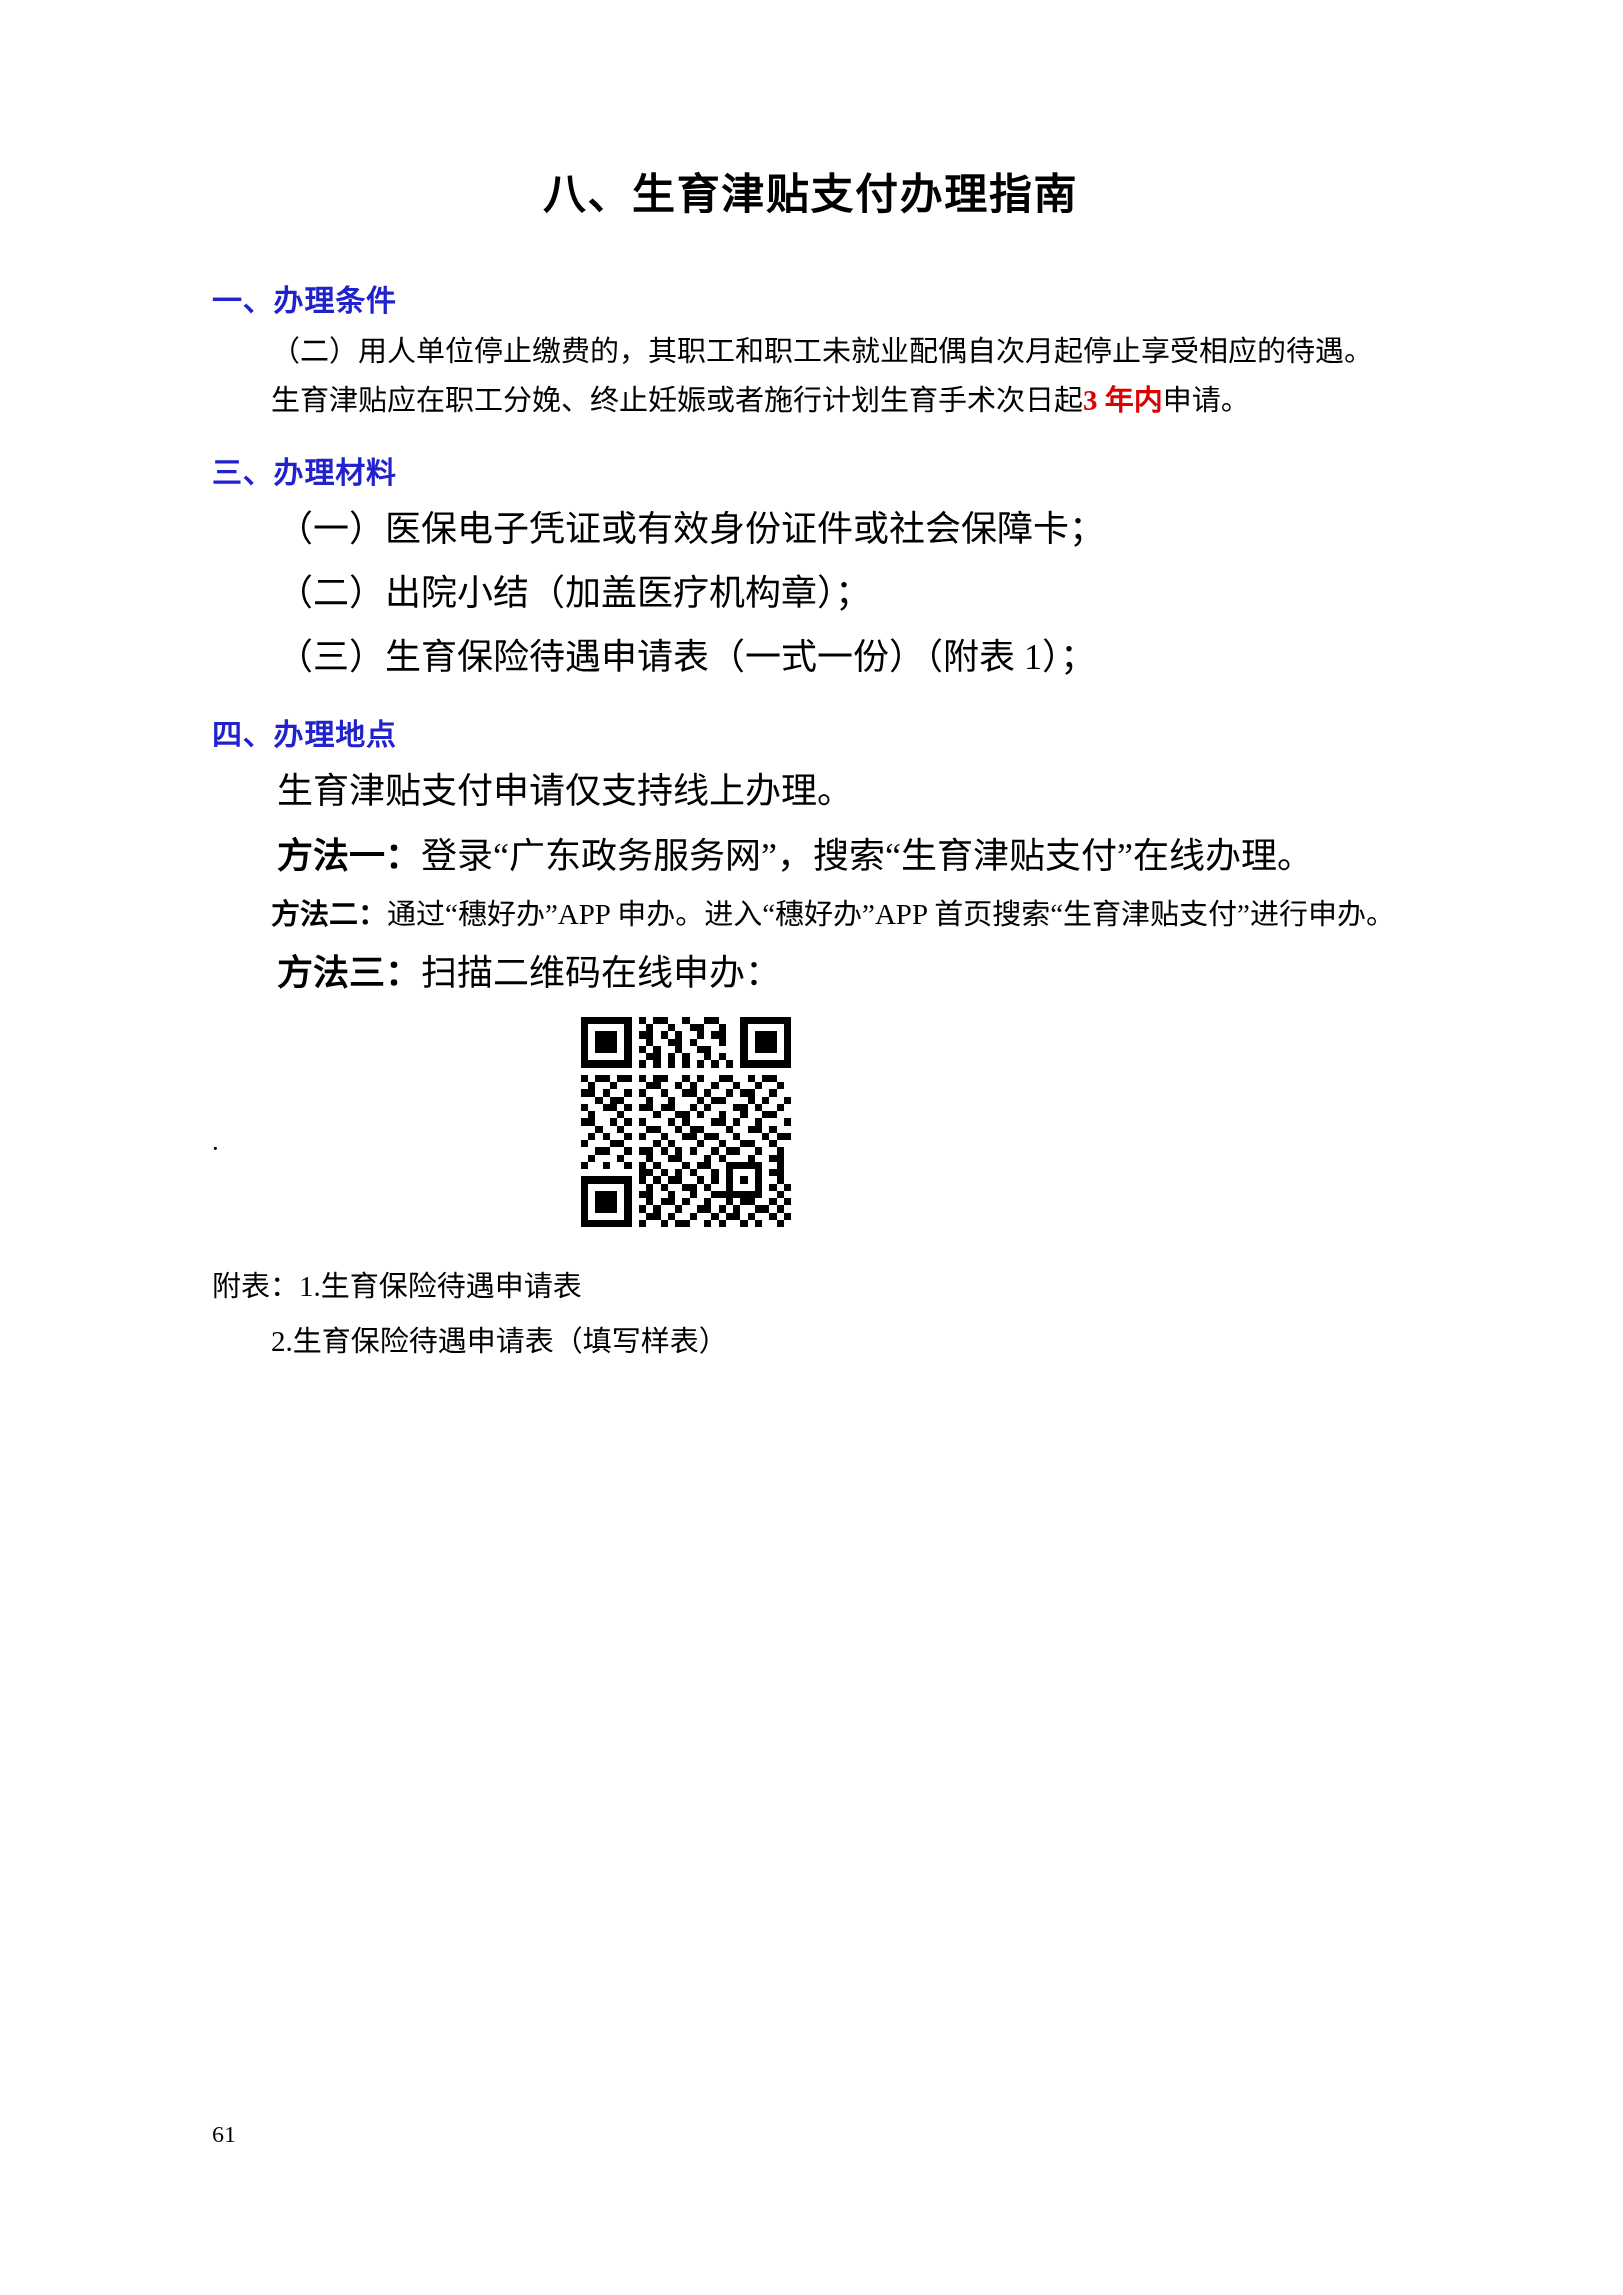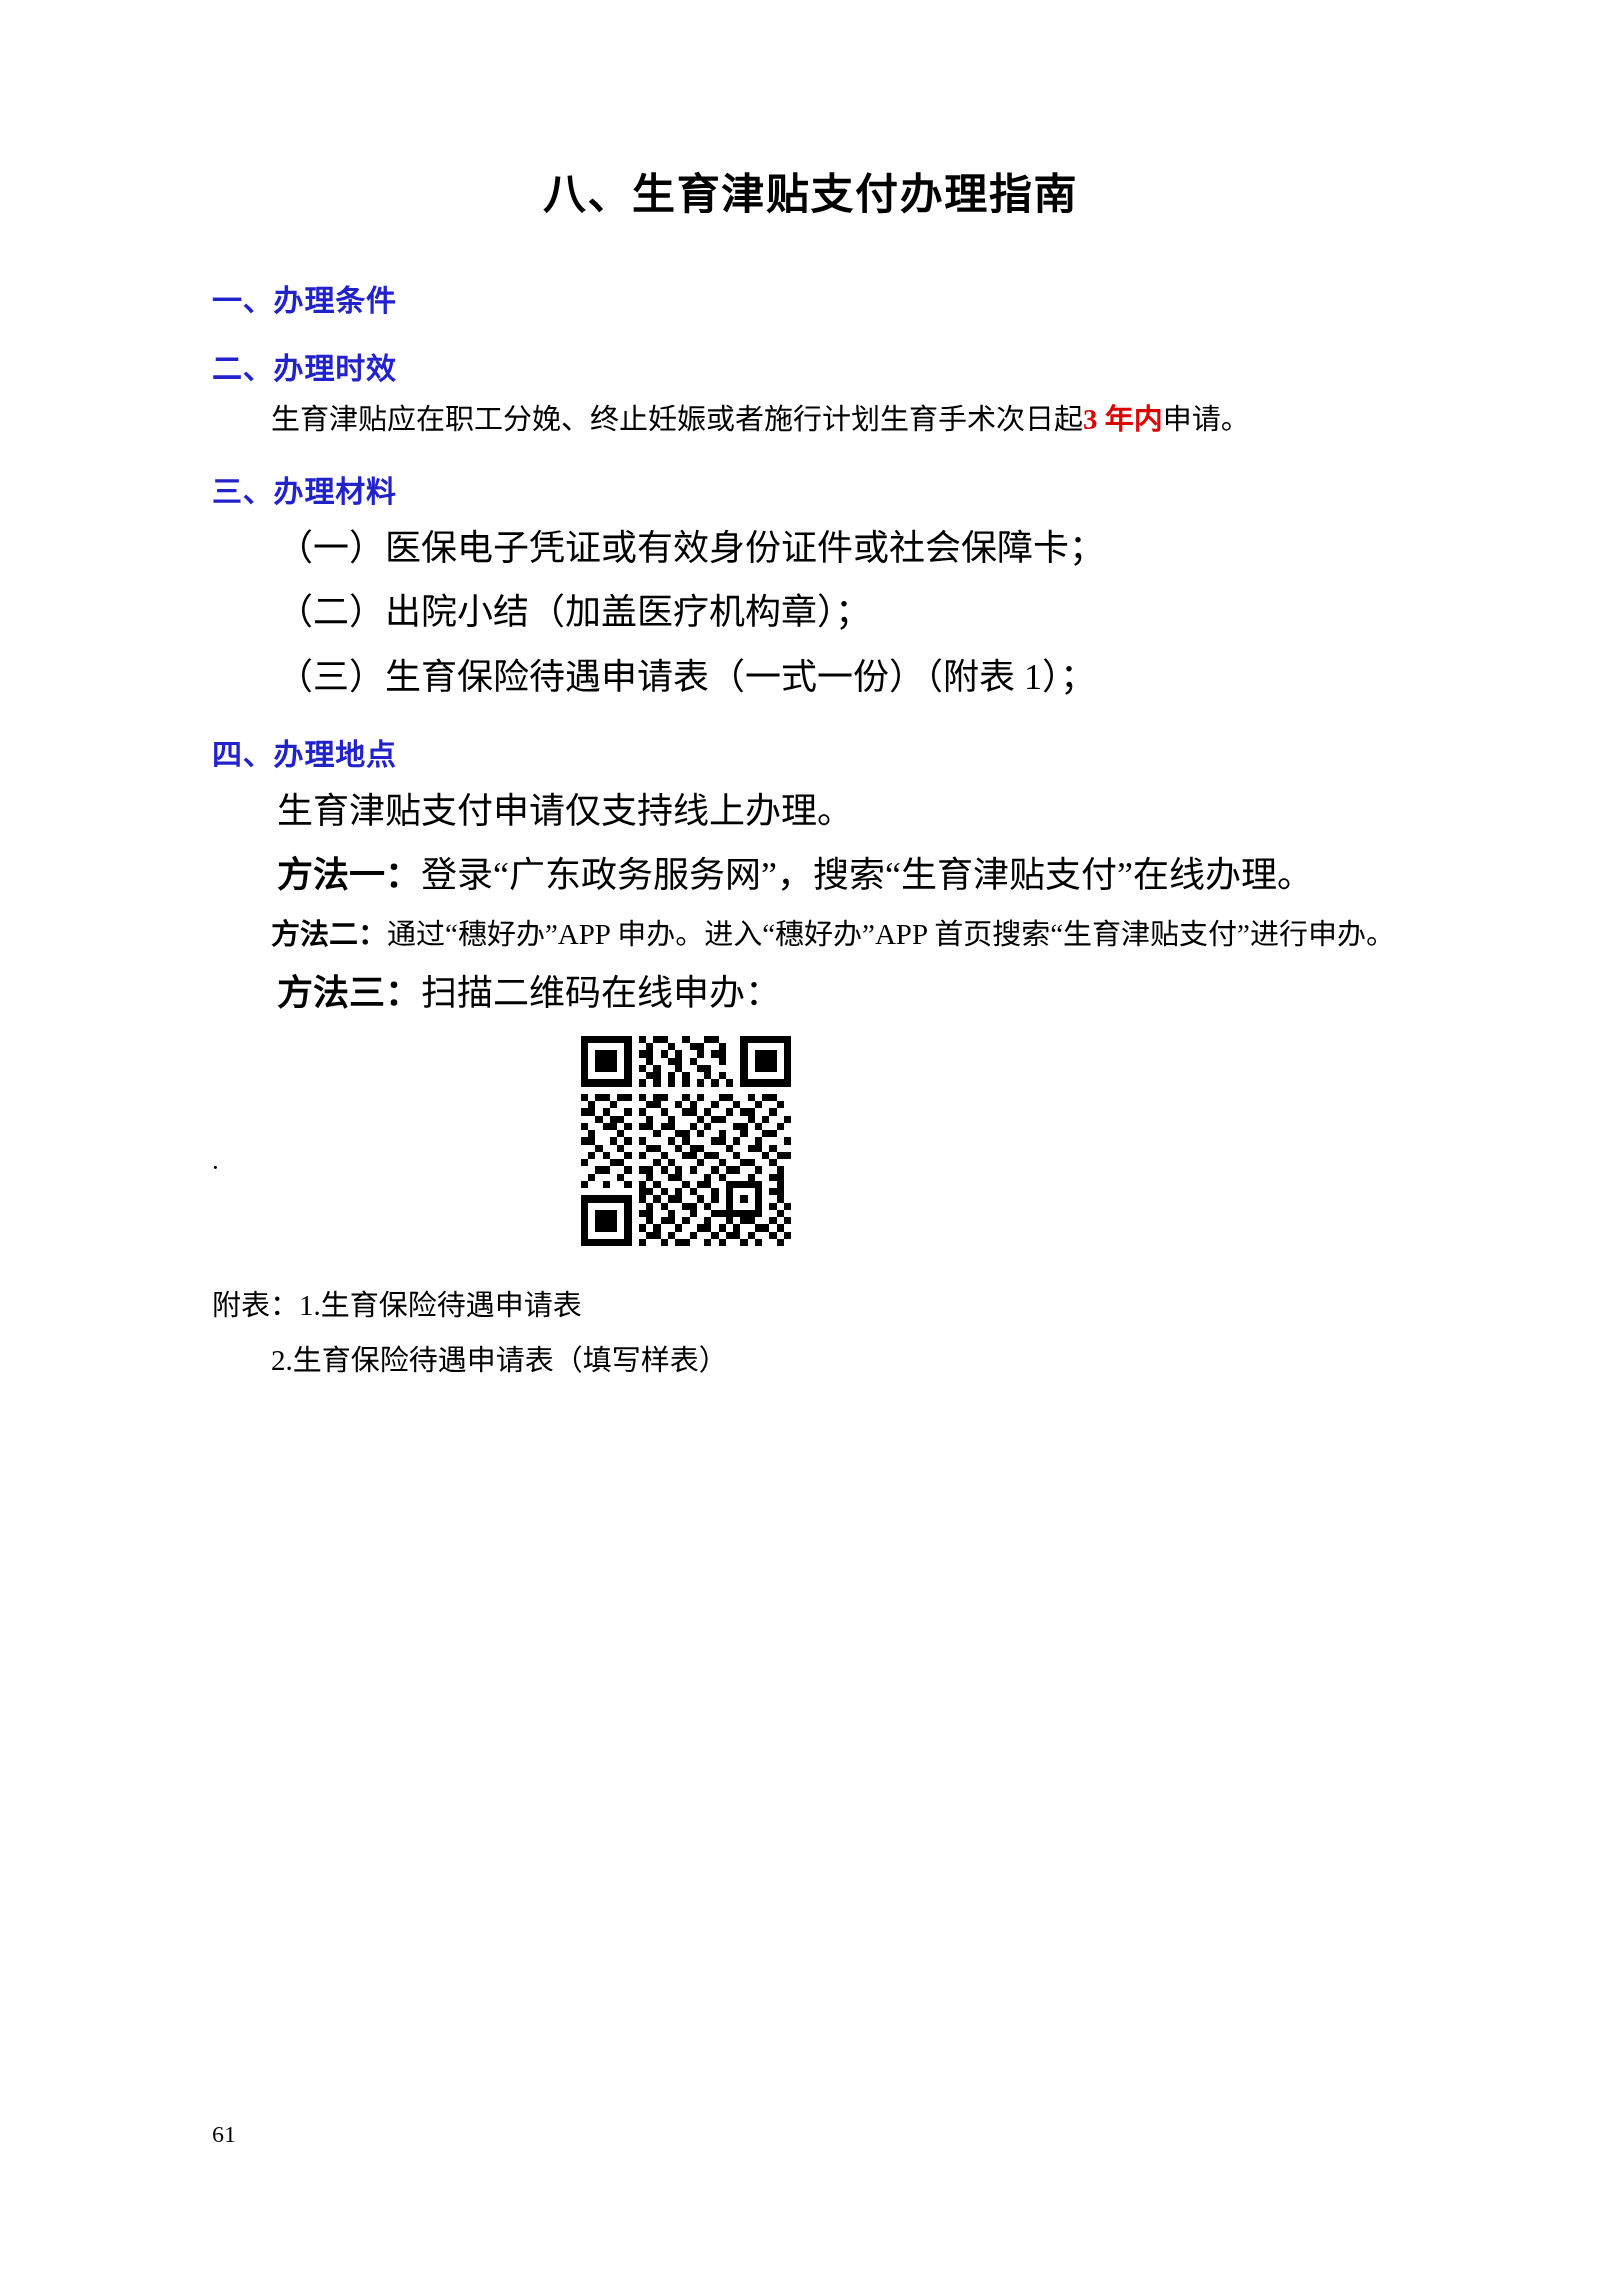--- a/index.html
+++ b/index.html
@@ -111,22 +111,22 @@
 </head>
 <body>
 
 <div class="page">
 
   <div class="content">
 
     <h1 class="doc-title">八、生育津贴支付办理指南</h1>
 
     <div class="section-heading">一、办理条件</div>
-
-    <div class="section-heading">二、办理时效</div>
+    <p class="para indent2">（二）用人单位停止缴费的，其职工和职工未就业配偶自次月起停止享受相应的待遇。</p>
+
     <p class="para indent2"><span>生育津贴应在职工分娩、终止妊娠或者施行计划生育手术次日起</span><span class="red">3 年内</span><span>申请。</span></p>
 
     <div class="section-heading">三、办理材料</div>
     <p class="list-item">（一）医保电子凭证或有效身份证件或社会保障卡；</p>
     <p class="list-item">（二）出院小结（加盖医疗机构章）；</p>
     <p class="list-item">（三）生育保险待遇申请表（一式一份）（附表 1）；</p>
 
     <div class="section-heading">四、办理地点</div>
     <p class="list-item">生育津贴支付申请仅支持线上办理。</p>
 

